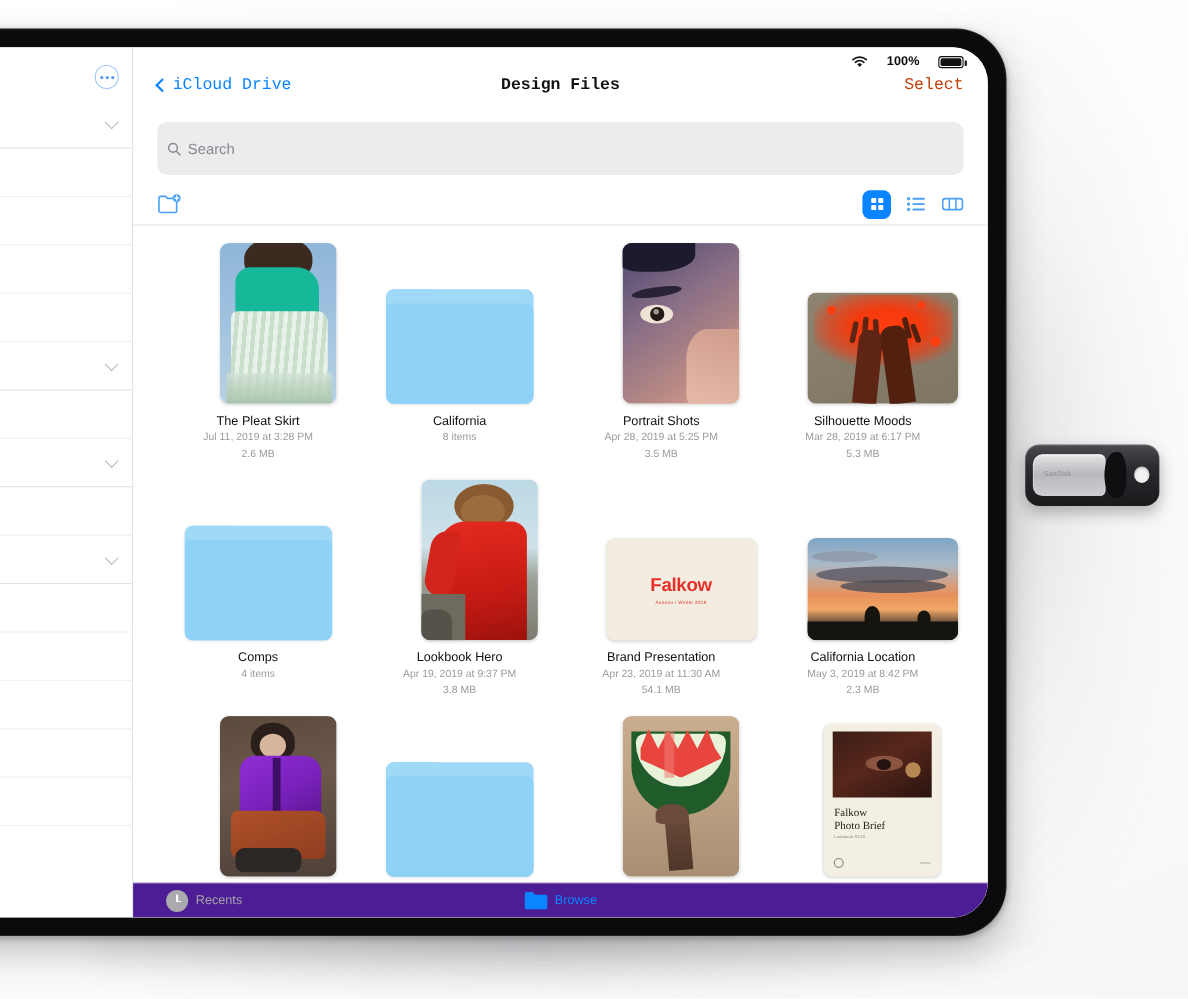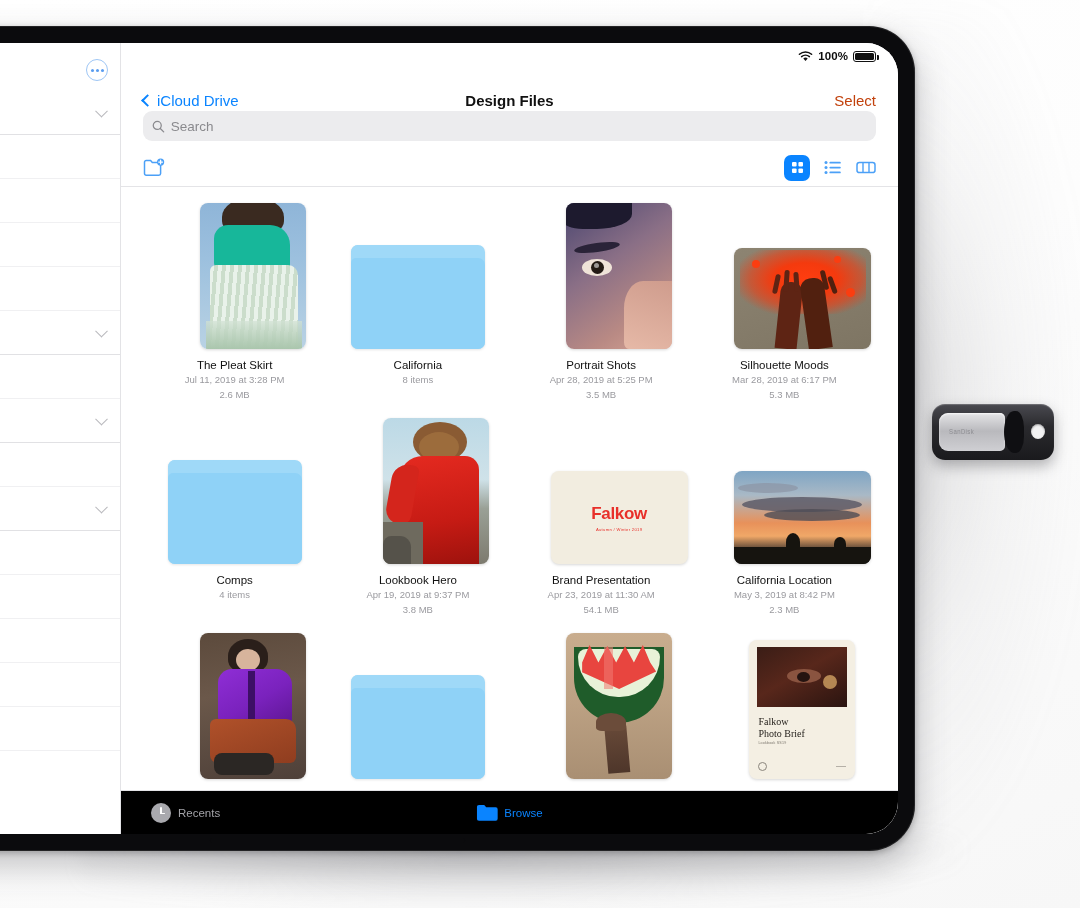--- a/index.html
+++ b/index.html
@@ -106,21 +106,21 @@
     display: flex; flex-direction: column;
     background: #ffffff;
     min-width: 0;
   }
 
   
   #status-bar {
     height: 26px;
     display: flex; align-items: center; justify-content: flex-end;
     padding: 0 22px 0 0;
-    gap: 5px;
+    gap: 17px;
     font-size: 11.5px; font-weight: bold; color: #0c0c0c;
     letter-spacing: .1px;
   }
   #wifi-icon { display: block; }
   #battery-pct { font-size: 11.5px; font-weight: bold; }
   #battery-icon {
     width: 23px; height: 11px;
     border: 1.2px solid #111;
     border-radius: 3px;
     position: relative;
@@ -128,23 +128,24 @@
   }
   #battery-icon::after {
     content: ""; position: absolute; right: -3.6px; top: 3px;
     width: 2px; height: 5px; background: #111; border-radius: 0 1px 1px 0;
   }
   #battery-fill { height: 100%; background: #111; border-radius: 1.5px; }
 
   
   #nav-bar {
     height: 40px;
-    display: flex; align-items: flex-end;
+    display: flex; align-items: flex-start;
     padding: 0 22px;
     position: relative;
+    font-family: Liberation Mono, monospace;
   }
   #back-button {
     display: flex; align-items: center; gap: 4px;
     color: #0a84ff; font-size: 15px;
     cursor: pointer;
   }
   #back-chevron {
     width: 9px; height: 9px;
     border-left: 2.2px solid #0a84ff;
     border-bottom: 2.2px solid #0a84ff;
@@ -158,21 +159,21 @@
     pointer-events: none;
   }
   #select-button {
     margin-left: auto;
     color: #c2410c; font-size: 15px; cursor: pointer;
   }
 
   
   #search-wrap { padding: 2px 22px 8px; }
   #search-field {
-    height: 30px;
+    height: 48px;
     background: #ececee;
     border-radius: 9px;
     display: flex; align-items: center;
     padding: 0 9px; gap: 6px;
   }
   #search-input {
     border: 0; outline: 0; background: transparent;
     font-family: "Liberation Sans", sans-serif;
     font-size: 13.5px; color: #8a8a8e;
     width: 100%;
@@ -284,23 +285,23 @@
   }
   .folder .front {
     position: absolute; left: 0; top: 13px;
     width: 134px; height: 91px;
     background: #8fd2f7;
     border-radius: 5px 7px 7px 7px;
   }
 
   
   #tab-bar {
-    height: 44px;
+    height: 32px;
     border-top: 1px solid #e4e4e7;
-    background: #000000;
+    background: #4c1d95;
     display: flex; align-items: center;
     position: relative;
   }
   .tab-btn {
     display: flex; align-items: center; gap: 7px;
     cursor: pointer;
     font-size: 11.5px;
   }
   #tab-recents { margin-left: 30px; color: #a3a3a8; }
   #tab-browse { position: absolute; left: 50%; transform: translateX(-50%); color: #0a84ff; }

